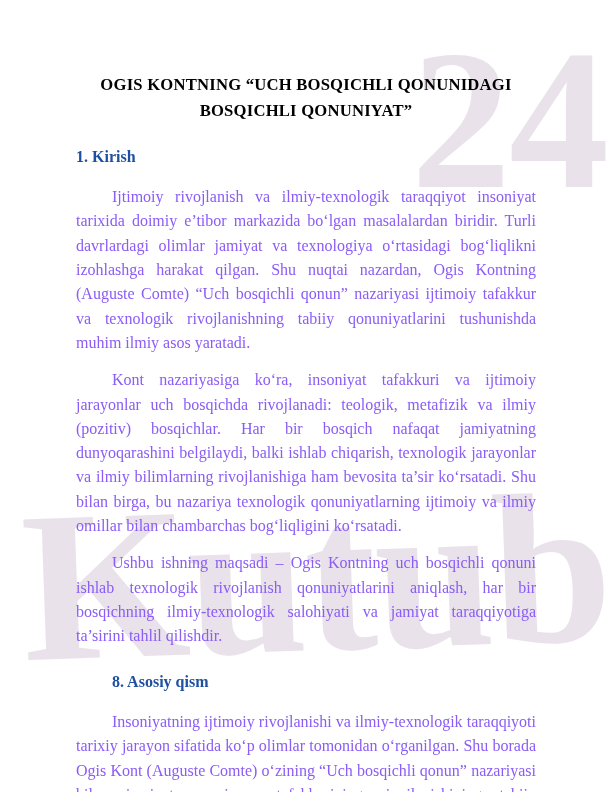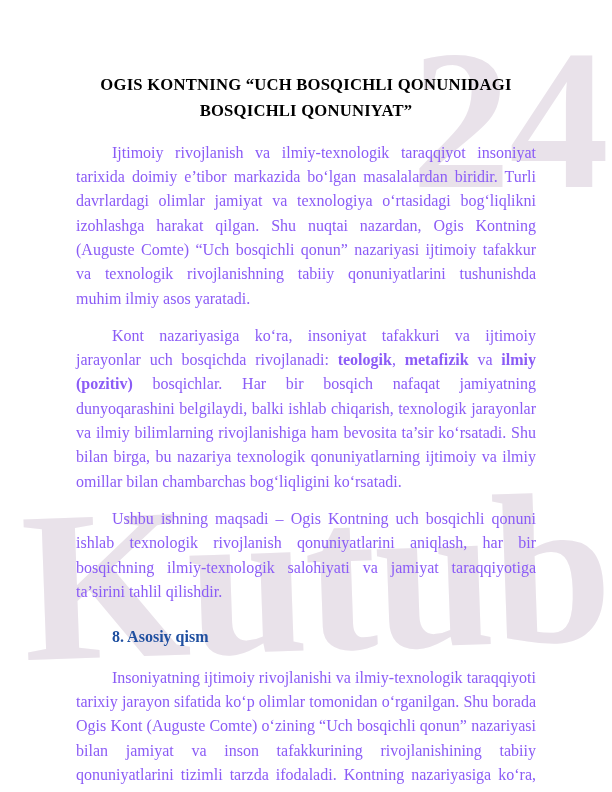--- a/index.html
+++ b/index.html
@@ -83,40 +83,41 @@
     text-justify: inter-word;
     margin: 13px 0 0 0;
     text-indent: 36px;
     line-height: 1.52;
     color: #8b5cf6;
   }
   p.para.first-after-heading {
     margin-top: 17px;
   }
   b {
-    font-weight: bold;
+    font-weight: normal;
   }
 </style>
 </head>
 <body>
 
 <div class="page">
 
   <div class="watermark">
     <div class="wm-text wm-1">Kutub</div>
     <div class="wm-text wm-2">24</div>
   </div>
 
   <div class="content">
 
     <h1 class="doc-title">
       <span class="title-line">OGIS KONTNING “UCH BOSQICHLI QONUNIDAGI</span>
       <span class="title-line">BOSQICHLI QONUNIYAT”</span>
     </h1>
 
+    <h2 class="section-heading">1. Kirish</h2>
 
     <p class="para first-after-heading">Ijtimoiy rivojlanish va ilmiy-texnologik taraqqiyot insoniyat tarixida doimiy e’tibor markazida bo‘lgan masalalardan biridir. Turli davrlardagi olimlar jamiyat va texnologiya o‘rtasidagi bog‘liqlikni izohlashga harakat qilgan. Shu nuqtai nazardan, Ogis Kontning (Auguste Comte) “Uch bosqichli qonun” nazariyasi ijtimoiy tafakkur va texnologik rivojlanishning tabiiy qonuniyatlarini tushunishda muhim ilmiy asos yaratadi.</p>
     <p class="para">Kont nazariyasiga ko‘ra, insoniyat tafakkuri va ijtimoiy jarayonlar uch bosqichda rivojlanadi: <b>teologik</b>, <b>metafizik</b> va <b>ilmiy (pozitiv)</b> bosqichlar. Har bir bosqich nafaqat jamiyatning dunyoqarashini belgilaydi, balki ishlab chiqarish, texnologik jarayonlar va ilmiy bilimlarning rivojlanishiga ham bevosita ta’sir ko‘rsatadi. Shu bilan birga, bu nazariya texnologik qonuniyatlarning ijtimoiy va ilmiy omillar bilan chambarchas bog‘liqligini ko‘rsatadi.</p>
     <p class="para">Ushbu ishning maqsadi – Ogis Kontning uch bosqichli qonuni ishlab texnologik rivojlanish qonuniyatlarini aniqlash, har bir bosqichning ilmiy-texnologik salohiyati va jamiyat taraqqiyotiga ta’sirini tahlil qilishdir.</p>
 
     <h2 class="section-heading indented">8. Asosiy qism</h2>
 
     <p class="para first-after-heading">Insoniyatning ijtimoiy rivojlanishi va ilmiy-texnologik taraqqiyoti tarixiy jarayon sifatida ko‘p olimlar tomonidan o‘rganilgan. Shu borada Ogis Kont (Auguste Comte) o‘zining “Uch bosqichli qonun” nazariyasi bilan jamiyat va inson tafakkurining rivojlanishining tabiiy qonuniyatlarini tizimli tarzda ifodaladi. Kontning nazariyasiga ko‘ra, insoniyat tafakkuri va ijtimoiy tizimlar rivojlanishida uch asosiy bosqich mavjud: , , va  bosqichlar. Ushbu bosqichlar nafaqat ijtimoiy fikr va bilimning rivojlanishini belgilaydi, balki texnologik rivojlanish va ishlab chiqarish samaradorligiga ham bevosita ta’sir qiladi. Shu nuqtai nazardan,</p>
 
   </div>

